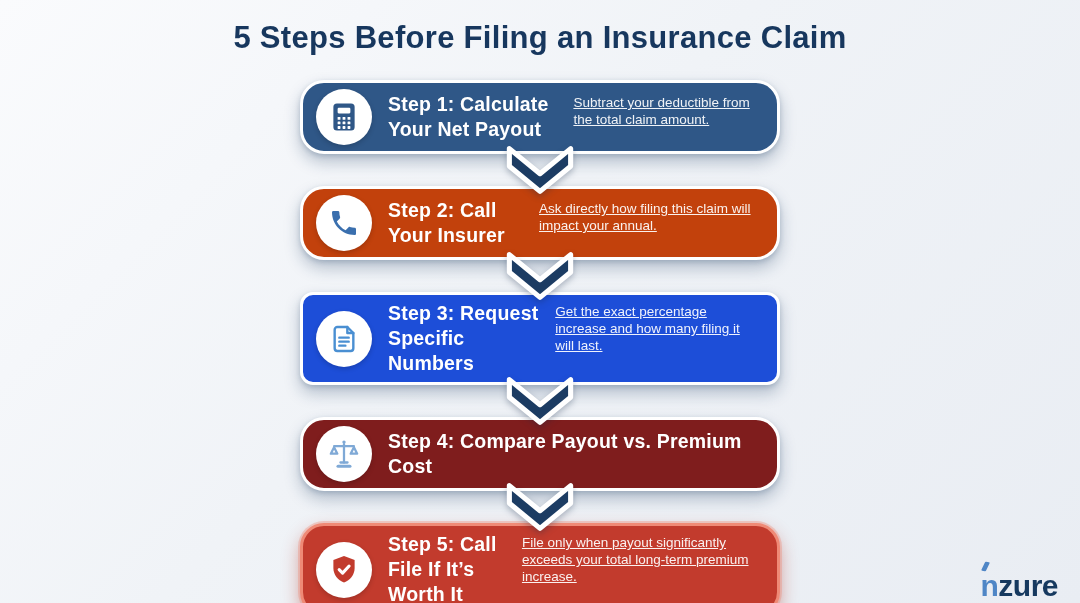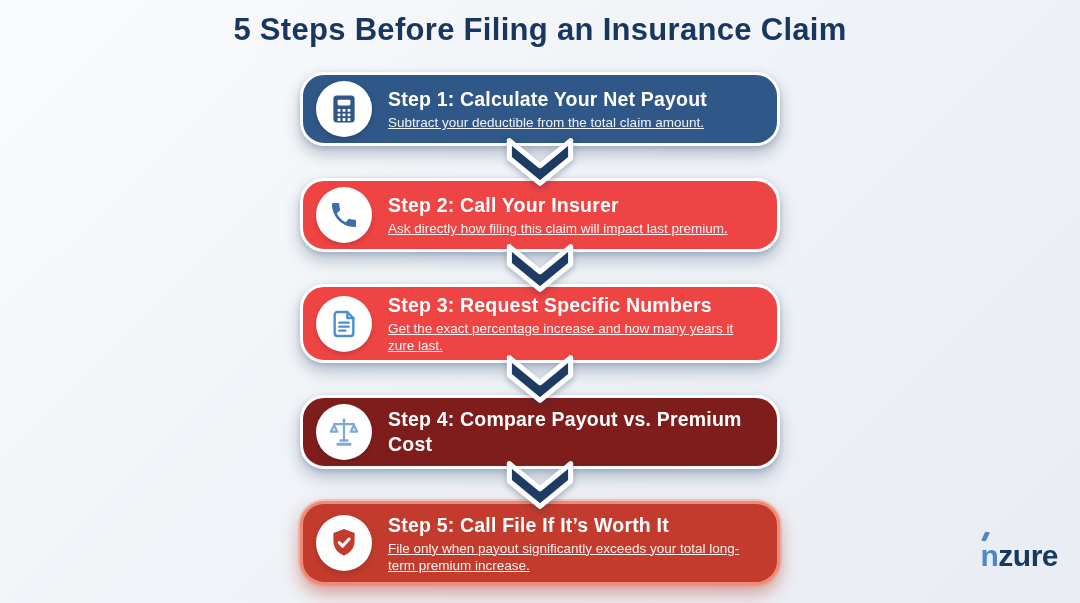--- a/index.html
+++ b/index.html
@@ -3,58 +3,58 @@
 <meta charset="utf-8">
 <style>
   html,body{margin:0;padding:0;}
   body{
     width:1080px;height:603px;overflow:hidden;
     font-family:"Liberation Sans","DejaVu Sans",sans-serif;
     background:linear-gradient(135deg,#fafbfd 0%,#f0f3f7 45%,#e9edf3 100%);
     position:relative;
   }
   .title{
-    margin:0;padding-top:10px;text-align:center;
+    margin:0;padding-top:18px;text-align:center;
     font-size:31px;line-height:40px;font-weight:bold;
     color:#17375e;letter-spacing:.3px;
   }
   .stack{
     width:480px;margin:22px auto 0;display:flex;flex-direction:column;
   }
   .card{
     box-sizing:border-box;width:480px;min-height:72px;
     display:flex;align-items:center;gap:16px;
     border:3px solid #ffffff;border-radius:24px;
     padding:6px 20px 6px 13px;position:relative;z-index:1;
     box-shadow:0 8px 16px rgba(23,55,94,.28),0 2px 5px rgba(23,55,94,.18);
   }
   .card--1{background:#2f5787;}
-  .card--2{background:#ef4444;}
-  .card--3{background:#ef4444;min-height:76px;}
+  .card--2{background:#c2410c;}
+  .card--3{background:#1d4ed8;min-height:76px;border-radius:13px;}
   .card--4{background:#7f1d1d;}
   .card--5{background:#c23b2d;border-color:#ef8a76;min-height:84px;
     box-shadow:0 0 0 2px rgba(239,138,118,.35),0 8px 18px rgba(180,50,35,.45);}
   .icon-circle{
     width:56px;height:56px;border-radius:50%;background:#ffffff;flex-shrink:0;
     display:flex;align-items:center;justify-content:center;
     box-shadow:0 2px 5px rgba(0,0,0,.18);
   }
-  .card-text{display:flex;flex-direction:column;justify-content:center;max-width:372px;}
+  .card-text{display:flex;flex-direction:row;justify-content:center;max-width:372px;}
   .card-title{
     color:#ffffff;font-weight:bold;font-size:19.5px;line-height:25px;letter-spacing:.2px;
   }
   .card-desc{
     color:rgba(255,255,255,.93);font-size:13.5px;line-height:17px;margin-top:2px;text-decoration:underline;
   }
   .arrow{
     align-self:center;height:52px;width:74px;margin:-10px 0;z-index:3;position:relative;
     filter:drop-shadow(0 3px 3px rgba(20,40,70,.3));
   }
   .logo{
-    position:absolute;right:22px;bottom:30px;
+    position:absolute;right:22px;bottom:0;
     font-size:30px;font-weight:bold;letter-spacing:-.5px;
   }
   .logo-n{color:#4f86c6;position:relative;}
   .logo-n::before{
     content:"";position:absolute;left:3px;top:-7px;width:5px;height:9px;
     background:#4f86c6;transform:skewX(-18deg) rotate(8deg);border-radius:1px;
   }
   .logo-rest{color:#16395f;}
 </style>
 </head>
@@ -91,41 +91,41 @@
   </svg>
 
   <div class="card card--2">
     <div class="icon-circle">
       <svg width="32" height="32" viewBox="0 0 24 24">
         <path fill="#3a6fae" d="M6.62 10.79c1.44 2.83 3.76 5.14 6.59 6.59l2.2-2.2c.27-.27.67-.36 1.02-.24 1.12.37 2.33.57 3.57.57.55 0 1 .45 1 1V20c0 .55-.45 1-1 1-9.39 0-17-7.61-17-17 0-.55.45-1 1-1h3.5c.55 0 1 .45 1 1 0 1.25.2 2.45.57 3.57.11.35.03.74-.25 1.02l-2.2 2.2z"></path>
       </svg>
     </div>
     <div class="card-text">
       <span class="card-title">Step 2: Call Your Insurer</span>
-      <span class="card-desc">Ask directly how filing this claim will impact last premium.</span>
+      <span class="card-desc">Ask directly how filing this claim will impact your annual.</span>
     </div>
   </div>
 
   <svg class="arrow" viewBox="0 0 76 56">
     <polygon points="5,5 38,32 71,5 71,24 38,51 5,24" fill="#1c3c63" stroke="#fff" stroke-width="5.5" stroke-linejoin="round"></polygon>
   </svg>
 
   <div class="card card--3">
     <div class="icon-circle">
       <svg width="32" height="32" viewBox="0 0 24 24" fill="none" stroke="#4a8fd2" stroke-width="1.8" stroke-linecap="round" stroke-linejoin="round">
         <path d="M14.5 3H7a2 2 0 0 0-2 2v14a2 2 0 0 0 2 2h10a2 2 0 0 0 2-2V7.5L14.5 3z"></path>
         <path d="M14.5 3v4.5H19"></path>
         <path d="M8.5 11h7"></path>
           <path d="M8.5 14h7"></path>
           <path d="M8.5 17h4.5"></path>
       </svg>
     </div>
     <div class="card-text">
       <span class="card-title">Step 3: Request Specific Numbers</span>
-      <span class="card-desc">Get the exact percentage increase and how many years it zure last.</span>
+      <span class="card-desc">Get the exact percentage increase and how many filing it will last.</span>
     </div>
   </div>
 
   <svg class="arrow" viewBox="0 0 76 56">
     <polygon points="5,5 38,32 71,5 71,24 38,51 5,24" fill="#1c3c63" stroke="#fff" stroke-width="5.5" stroke-linejoin="round"></polygon>
   </svg>
 
   <div class="card card--4">
     <div class="icon-circle">
       <svg width="34" height="34" viewBox="0 0 24 24" fill="none" stroke="#7fa9d6" stroke-width="1.6" stroke-linecap="round" stroke-linejoin="round">

